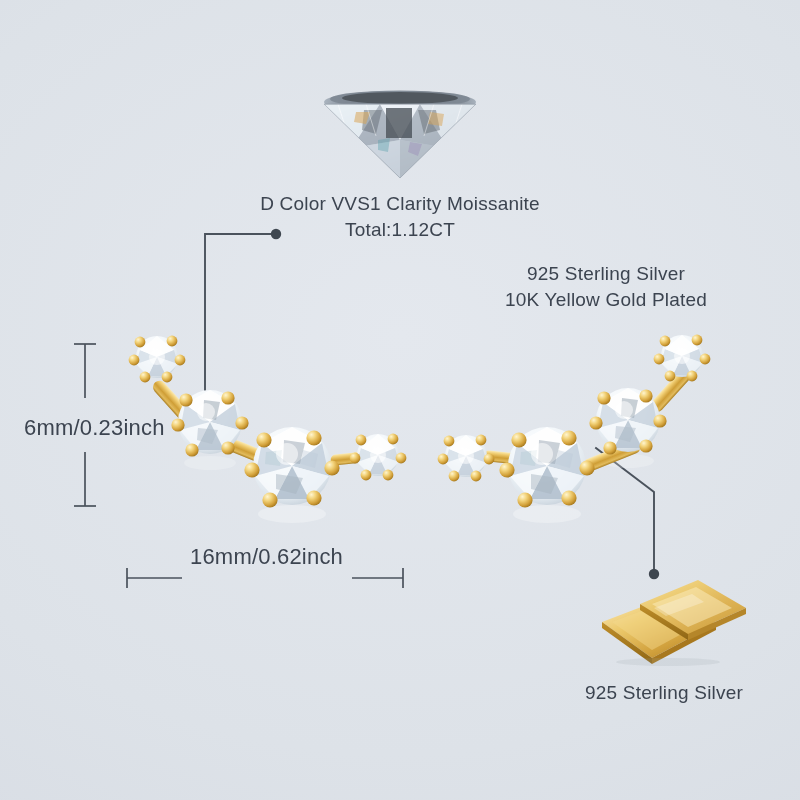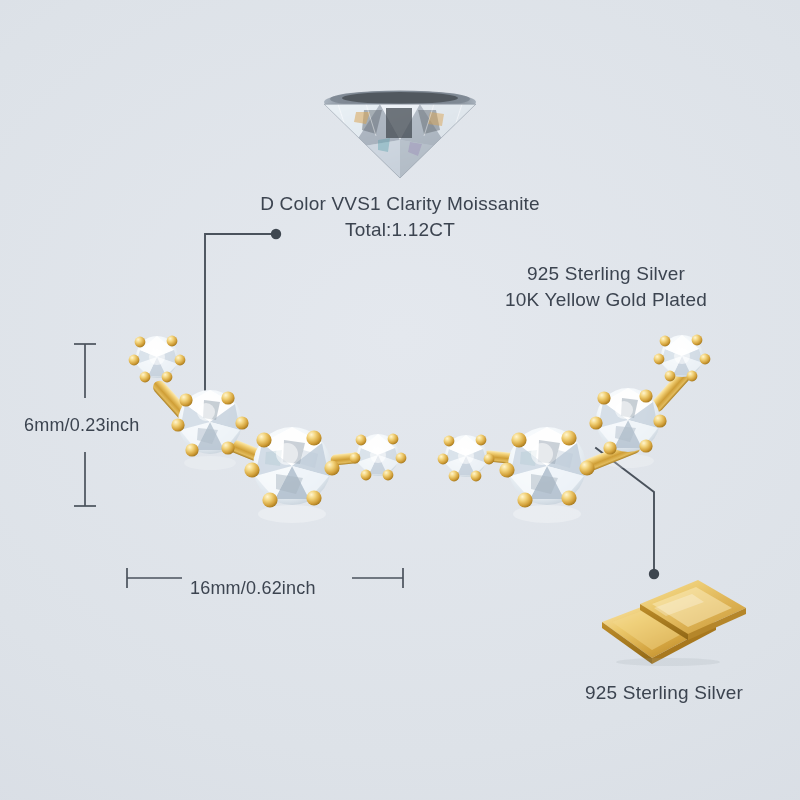--- a/index.html
+++ b/index.html
@@ -30,21 +30,21 @@
     letter-spacing: 0.2px;
     text-align: center;
     white-space: nowrap;
     font-family: "Liberation Sans", sans-serif;
   }
   .callout .l2 { display: block; }
 
   .dim-label {
     position: absolute;
     color: #3c4450;
-    font-size: 18px;
+    font-size: 22px;
     letter-spacing: 0.2px;
     white-space: nowrap;
     font-family: "Liberation Sans", sans-serif;
   }
 
   
   #overlay { position: absolute; left: 0; top: 0; width: 800px; height: 800px; }
 
   
   .gem-top { position: absolute; left: 318px; top: 78px; width: 164px; height: 104px; }
@@ -129,21 +129,21 @@
     <span>925 Sterling Silver</span>
     <span class="l2">10K Yellow Gold Plated</span>
   </div>
 
   <div class="callout" style="left:664px; top:680px; transform:translateX(-50%);">
     <span>925 Sterling Silver</span>
   </div>
 
   <div class="dim-label" style="left:24px; top:415px;">6mm/0.23inch</div>
 
-  <div class="dim-label" style="left:190px; top:578px;">16mm/0.62inch</div>
+  <div class="dim-label" style="left:190px; top:544px;">16mm/0.62inch</div>
 
   <svg id="overlay" viewBox="0 0 800 800">
     <g stroke="#4a525c" fill="none" stroke-width="1.9" stroke-linecap="square">
 
       <path d="M276,234 L205,234 L205,392"></path>
 
       <path d="M596,448 L654,492 L654,572"></path>
     </g>
     <circle cx="276" cy="234" r="5.2" fill="#3f4750"></circle>
     <circle cx="654" cy="574" r="5.2" fill="#3f4750"></circle>

